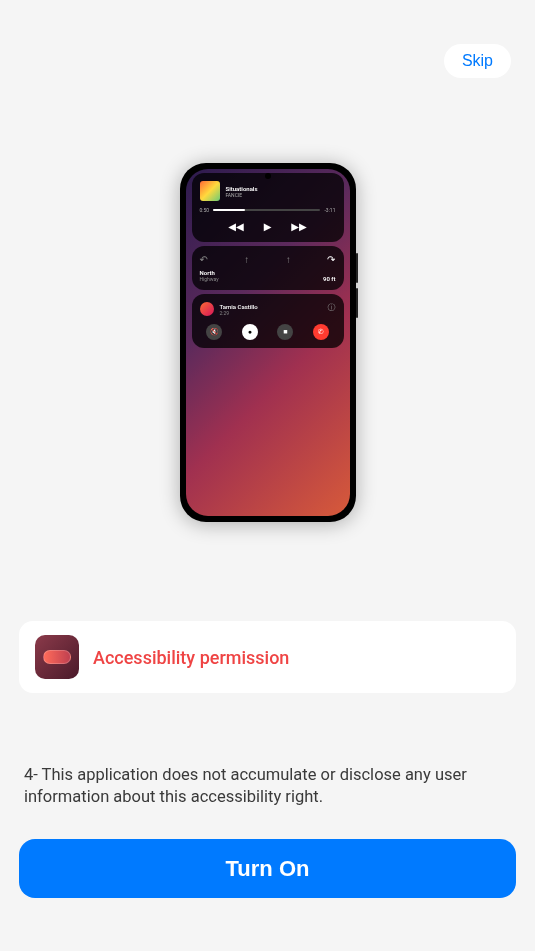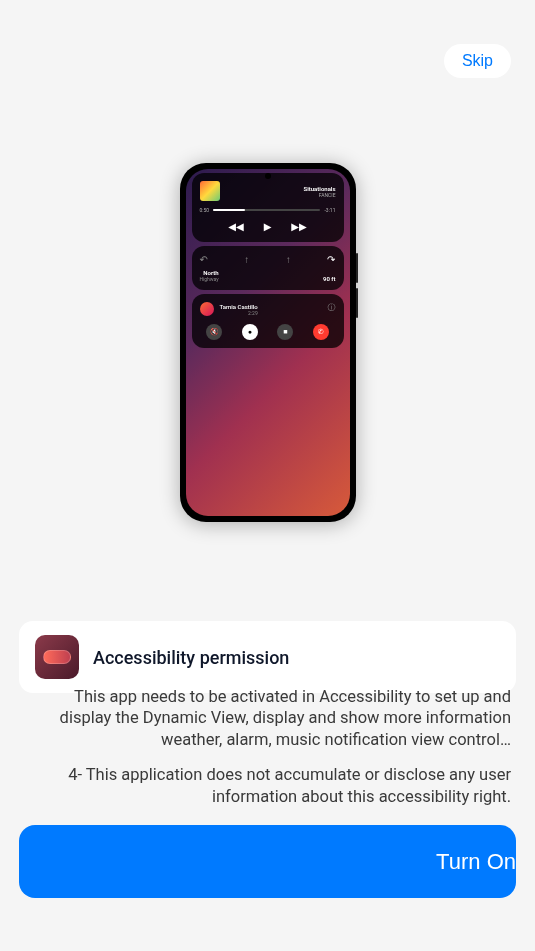--- a/index.html
+++ b/index.html
@@ -1,19 +1,18 @@
 <!DOCTYPE html>
 <html><head>
   <meta charset="utf-8">
   <style>
     * {
       margin: 0;
       padding: 0;
       box-sizing: border-box;
-      text-align: right;
     }
     body {
       width: 535px;
       height: 951px;
       background: #f5f5f5;
       font-family: -apple-system, BlinkMacSystemFont, "Segoe UI", Roboto, sans-serif;
       position: relative;
       overflow: hidden;
     }
     .skip-button {
@@ -264,48 +263,48 @@
       overflow: hidden;
     }
     .app-icon-inner {
       width: 28px;
       height: 14px;
       background: linear-gradient(90deg, #ff6b5a 0%, #c04050 100%);
       border-radius: 8px;
       border: 1px solid rgba(255,255,255,0.2);
     }
     .permission-title {
-      color: #0f172a;
+      color: #ef4444;
       font-size: 18px;
       font-weight: 500;
     }
     .description {
       position: absolute;
       bottom: 130px;
       left: 24px;
       right: 24px;
       color: #3a3a3a;
       font-size: 16.5px;
       line-height: 1.3;
     }
     .description p {
       margin-bottom: 14px;
     }
     .turn-on-button {
       position: absolute;
       bottom: 53px;
       left: 19px;
       right: 19px;
-      height: 73px;
+      height: 59px;
       background: #007aff;
       border: none;
       border-radius: 16px;
       color: #fff;
       font-size: 22px;
-      font-weight: 400;
+      font-weight: 700;
       cursor: pointer;
     }
   </style>
 </head>
 <body>
 
 <button class="skip-button">Skip</button>
 
 <div class="phone-container">
   <div class="phone-frame">
@@ -374,17 +373,16 @@
 </div>
 
 <div class="permission-card">
   <div class="app-icon">
     <div class="app-icon-inner"></div>
   </div>
   <div class="permission-title">Accessibility permission</div>
 </div>
 
 <div class="description">
-  <p>This app needs to be activated in Accessibility to set up and display the Dynamic View, display and show more information weather, alarm, music notification view control…</p>
   <p>4- This application does not accumulate or disclose any user information about this accessibility right.</p>
 </div>
 
 <button class="turn-on-button">Turn On</button>
 
 </body></html>

